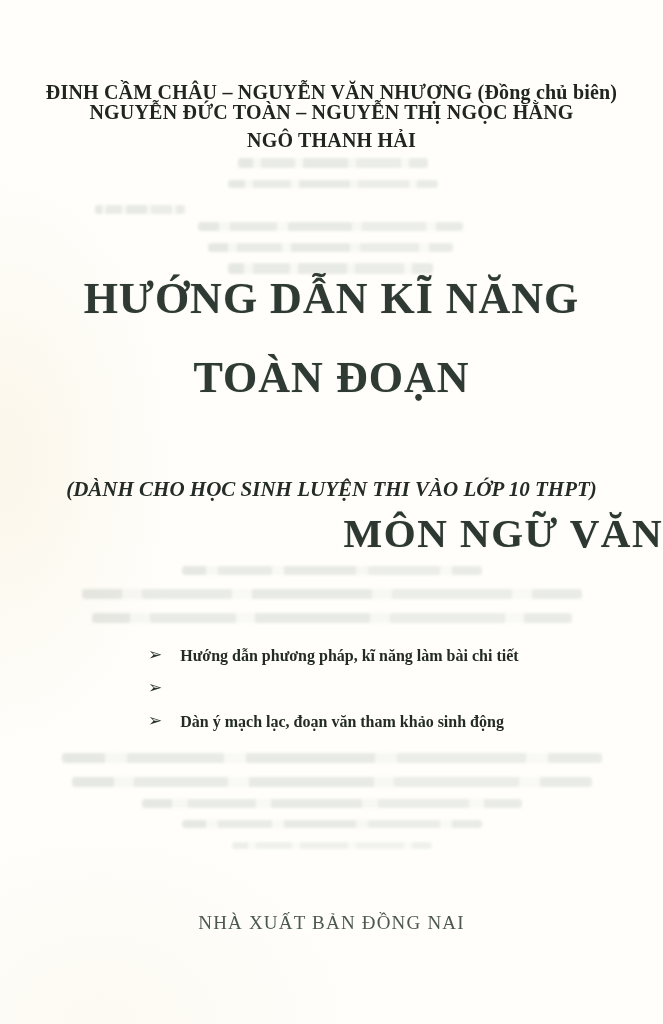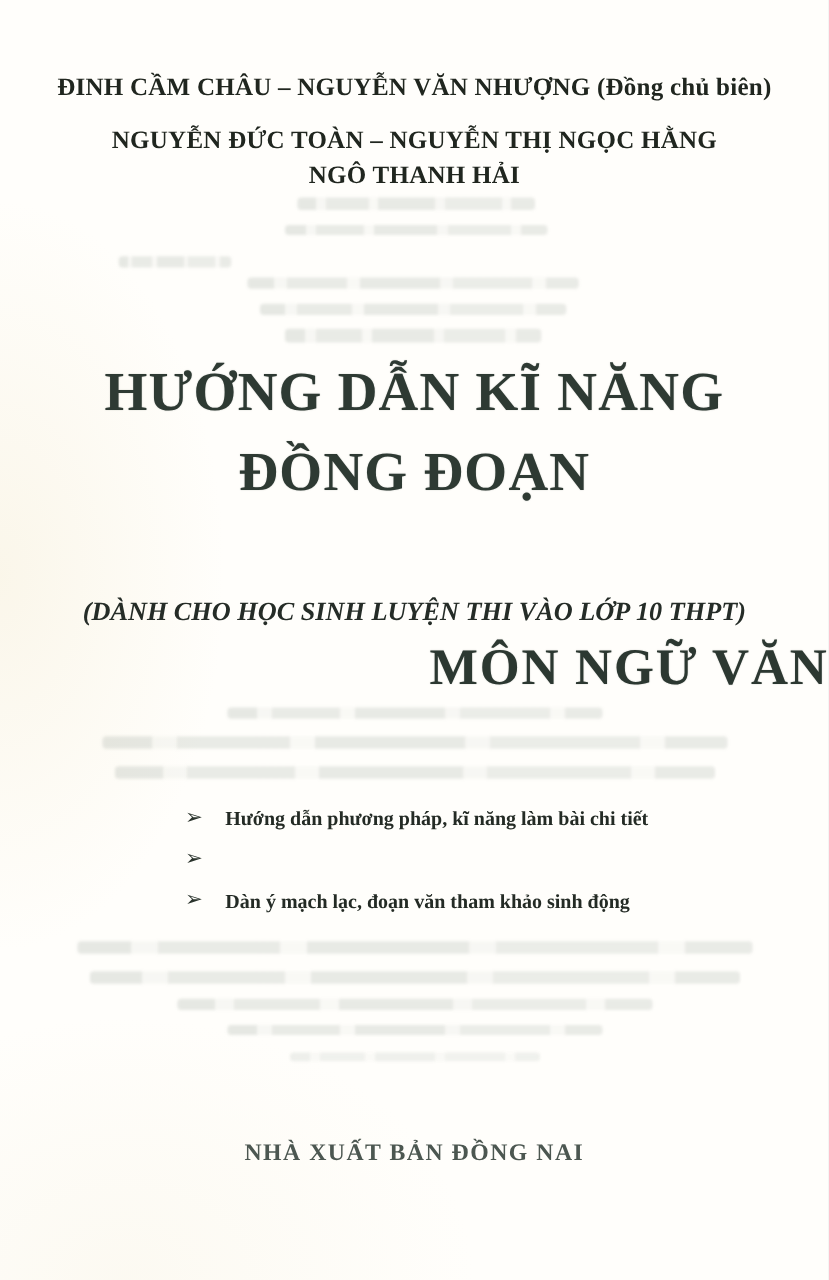--- a/index.html
+++ b/index.html
@@ -22,51 +22,51 @@
     text-shadow:0 0 1px rgba(46,58,51,.35);
   }
   .subtitle{font-weight:bold;font-style:italic;font-size:21px;color:#252c27;}
   .subject{font-weight:bold;font-size:41px;letter-spacing:1.5px;color:#2c3831;
     text-shadow:0 0 1px rgba(46,58,51,.35);text-align:right;}
   .bullets{position:absolute;left:148px;top:645px;width:440px;}
   .bullet-row{display:flex;align-items:baseline;margin-bottom:13px;}
   .bullet-marker{font-family:"DejaVu Sans",sans-serif;font-size:17px;color:#2a332c;
     margin-right:18px;transform:translateY(-1px);}
   .bullet-text{font-weight:bold;font-size:16px;color:#242b25;white-space:nowrap;}
-  .publisher{font-weight:bold;font-size:19px;letter-spacing:1.2px;color:#4c5751;}
+  .publisher{font-weight:normal;font-size:19px;letter-spacing:1.2px;color:#4c5751;}
   
   .ghost{
     position:absolute;border-radius:3px;
     background:linear-gradient(90deg,
       rgba(100,118,106,.16) 0 8%, rgba(100,118,106,.05) 8% 12%,
       rgba(100,118,106,.14) 12% 30%, rgba(100,118,106,.04) 30% 34%,
       rgba(100,118,106,.15) 34% 58%, rgba(100,118,106,.05) 58% 62%,
       rgba(100,118,106,.13) 62% 86%, rgba(100,118,106,.04) 86% 90%,
       rgba(100,118,106,.14) 90% 100%);
     filter:blur(1.4px);
   }
 </style>
 </head>
 <body>
 
 <div class="page">
 
-  <div class="abs authors" style="top:59px">ĐINH CẦM CHÂU – NGUYỄN VĂN NHƯỢNG (Đồng chủ biên)</div>
+  <div class="abs authors" style="top:81px">ĐINH CẦM CHÂU – NGUYỄN VĂN NHƯỢNG (Đồng chủ biên)</div>
   <div class="abs authors" style="top:129px">NGÔ THANH HẢI</div>
   <div class="abs authors" style="top:101px">NGUYỄN ĐỨC TOÀN – NGUYỄN THỊ NGỌC HẰNG</div>
 
   <div class="ghost" style="top:158px;left:238px;width:190px;height:10px"></div>
   <div class="ghost" style="top:180px;left:228px;width:210px;height:8px"></div>
   <div class="ghost" style="top:205px;left:95px;width:90px;height:9px"></div>
   <div class="ghost" style="top:222px;left:198px;width:265px;height:9px"></div>
   <div class="ghost" style="top:243px;left:208px;width:245px;height:9px"></div>
   <div class="ghost" style="top:263px;left:228px;width:205px;height:11px"></div>
 
-  <div class="abs title-line" style="top:288px">HƯỚNG DẪN KĨ NĂNG</div>
-  <div class="abs title-line" style="top:352px">ĐỒNG ĐOẠN</div>
+  <div class="abs title-line" style="top:273px">HƯỚNG DẪN KĨ NĂNG</div>
+  <div class="abs title-line" style="top:352px">TOÀN ĐOẠN</div>
 
   <div class="abs subtitle" style="top:477px">(DÀNH CHO HỌC SINH LUYỆN THI VÀO LỚP 10 THPT)</div>
   <div class="abs subject" style="top:509px">MÔN NGỮ VĂN</div>
 
   <div class="ghost" style="top:566px;left:182px;width:300px;height:9px"></div>
   <div class="ghost" style="top:589px;left:82px;width:500px;height:10px"></div>
   <div class="ghost" style="top:613px;left:92px;width:480px;height:10px"></div>
 
   <div class="bullets">
     <div class="bullet-row">

